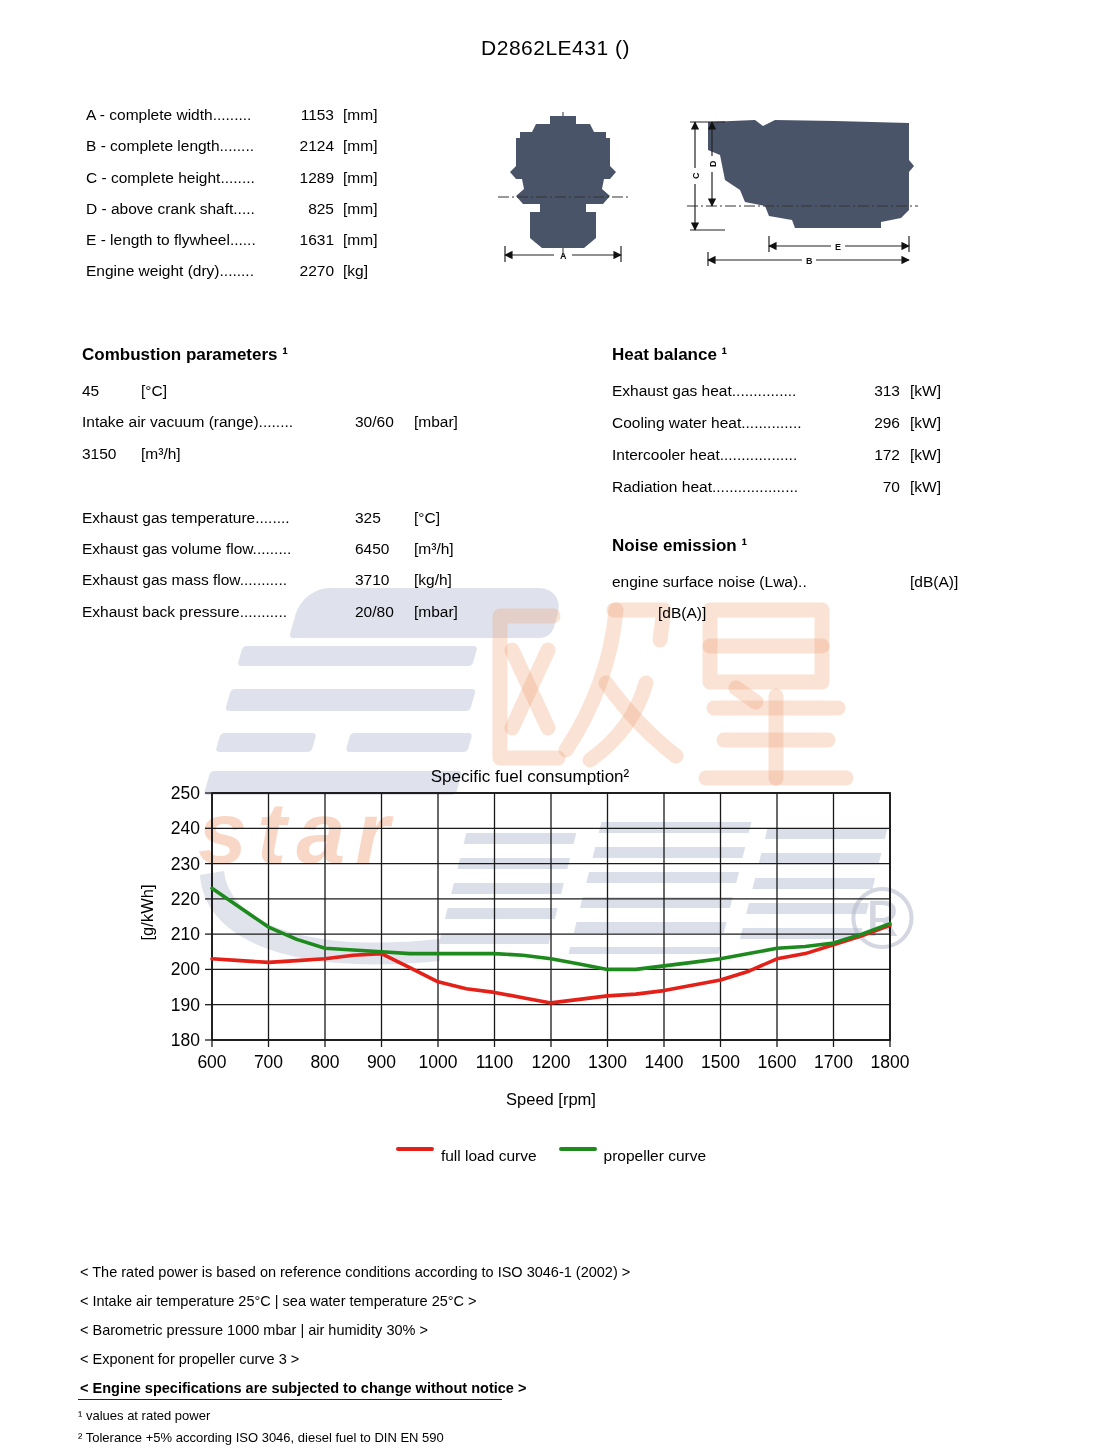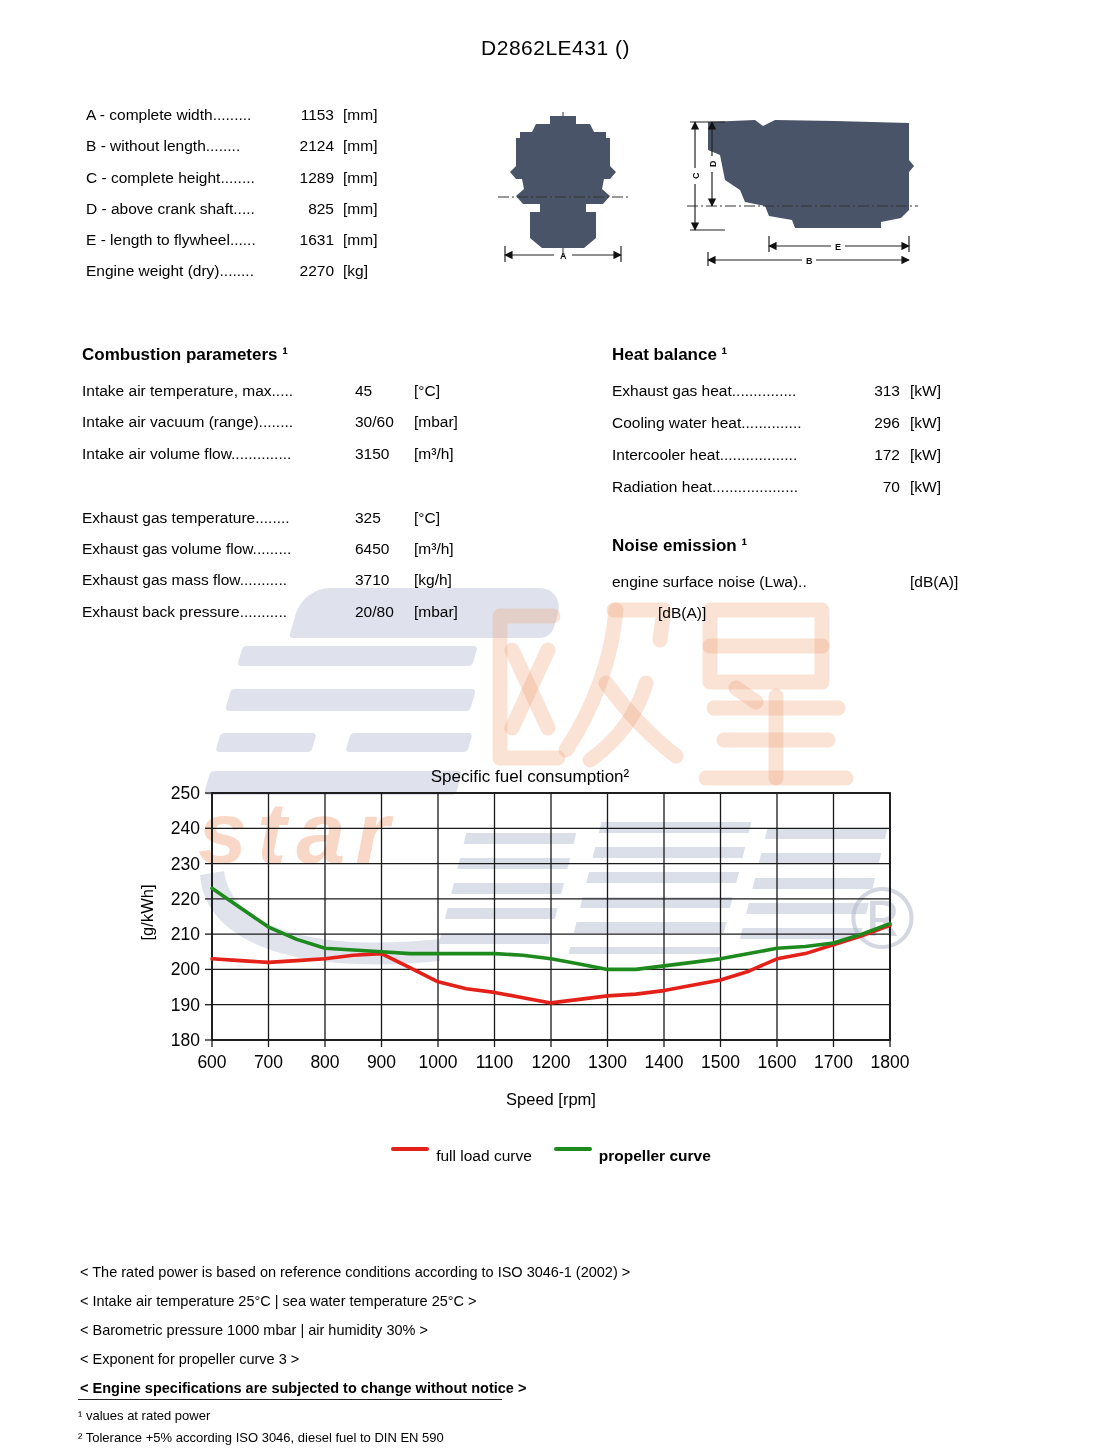--- a/index.html
+++ b/index.html
@@ -46,21 +46,21 @@
       color:rgba(240,150,105,.38);letter-spacing:10px;}
   .wm-reg{position:absolute;left:850px;top:874px;font-size:88px;color:rgba(176,183,201,.55);line-height:1;}
   
   .chart-title{top:767px;left:150px;width:760px;text-align:center;font-size:17px;}
   .ylabel{top:903px;left:92px;width:110px;text-align:center;font-size:16.5px;transform:rotate(-90deg);}
   .xlabel{top:1090px;left:150px;width:802px;text-align:center;font-size:16.5px;}
   #chart-svg{position:absolute;left:150px;top:780px;z-index:1;}
   .legend{top:1147px;left:150px;width:802px;display:flex;justify-content:center;align-items:center;gap:8px;font-size:15.5px;}
   .legend .swatch{width:38px;height:4px;border-radius:2px;display:inline-block;}
   .legend .item{display:flex;align-items:flex-start;gap:7px;}
-  .legend .item + .item{margin-left:14px;font-weight:bold;}
+  .legend .item + .item{margin-left:14px;}
   
   .notes{top:1258px;left:80px;font-size:14.5px;line-height:29px;}
   .note-bold{font-weight:bold;}
   .footrule{top:1399px;left:78px;width:424px;border-top:1.6px solid #222;height:0;}
   .footnotes{top:1405px;left:78px;font-size:13px;line-height:22px;}
 </style>
 </head>
 <body>
 
 <div class="page">
@@ -103,21 +103,21 @@
 
   <div class="layer doc-title">D2862LE431 ()</div>
 
   <div class="layer dims">
     <div class="spec-row">
       <span class="spec-label">A - complete width.........</span>
       <span class="spec-value">1153</span>
       <span class="spec-unit">[mm]</span>
     </div>
     <div class="spec-row">
-      <span class="spec-label">B - without length........</span>
+      <span class="spec-label">B - complete length........</span>
       <span class="spec-value">2124</span>
       <span class="spec-unit">[mm]</span>
     </div>
     <div class="spec-row">
       <span class="spec-label">C - complete height........</span>
       <span class="spec-value">1289</span>
       <span class="spec-unit">[mm]</span>
     </div>
     <div class="spec-row">
       <span class="spec-label">D - above crank shaft.....</span>
@@ -179,31 +179,29 @@
 
     <line class="dimline" x1="23" y1="142" x2="23" y2="156"></line>
     <line class="dimline" x1="23" y1="150" x2="117" y2="150" marker-start="url(#arrS)"></line>
     <line class="dimline" x1="131" y1="150" x2="224" y2="150" marker-end="url(#arrS)"></line>
     <text class="dimtxt" x="121" y="154">B</text>
   </svg>
 
   <div class="layer params combustion">
     <h3>Combustion parameters ¹</h3>
     <div class="spec-row">
-      <span class="spec-label">Intake air temperature, max.....</span>
       <span class="spec-value">45</span>
       <span class="spec-unit">[°C]</span>
     </div>
     <div class="spec-row">
       <span class="spec-label">Intake air vacuum (range)........</span>
       <span class="spec-value">30/60</span>
       <span class="spec-unit">[mbar]</span>
     </div>
     <div class="spec-row">
-      <span class="spec-label">Intake air volume flow..............</span>
       <span class="spec-value">3150</span>
       <span class="spec-unit">[m³/h]</span>
     </div>
     <div class="group-gap"></div>
     <div class="spec-row">
       <span class="spec-label">Exhaust gas temperature........</span>
       <span class="spec-value">325</span>
       <span class="spec-unit">[°C]</span>
     </div>
     <div class="spec-row">

